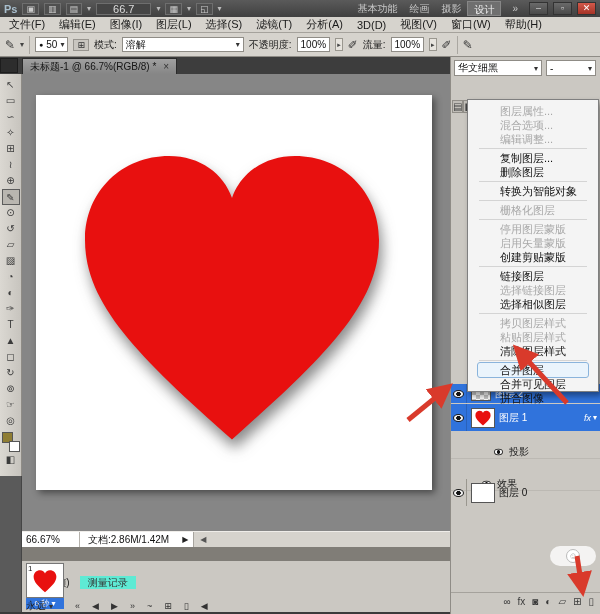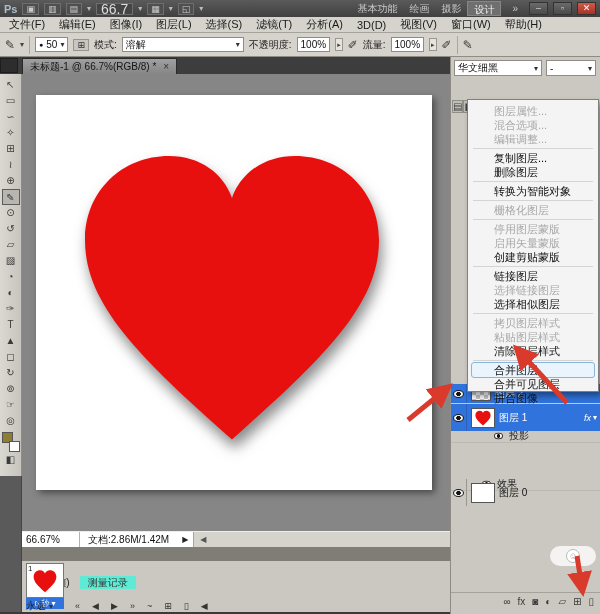--- a/index.html
+++ b/index.html
@@ -9,21 +9,21 @@
   .abs { position:absolute; }
 
   
   .app-bar { left:0; top:0; width:600px; height:17px; background:linear-gradient(#5a5a5a,#404040);
              display:flex; align-items:center; gap:5px; padding:0 4px; color:#c8c8c8; z-index:5; }
   .ps-logo { font-weight:bold; color:#a9bfce; font-size:11px; letter-spacing:0; }
   .chip { border:1px solid #6e6e6e; background:#4f4f4f; height:12px; line-height:10px;
           padding:0 3px; font-size:9px; color:#ccc; }
   .mini-dd { font-size:8px; color:#bbb; }
   .zoom-box { border:1px solid #6e6e6e; background:#454545; height:12px; line-height:11px;
-              padding:0 4px; font-size:14px; color:#ddd; }
+              padding:0 16px; font-size:11px; color:#ddd; }
   .app-spacer { flex:1; }
   .ws { padding:0 6px; font-size:10px; color:#c8c8c8; height:15px; line-height:15px; }
   .ws.active { background:#6f6f6f; border:1px solid #868686; color:#eee; }
   .winbtn { width:19px; height:13px; line-height:11px; text-align:center; font-size:9px;
             background:linear-gradient(#6a6a6a,#4a4a4a); border:1px solid #333; color:#ddd; }
   .winbtn.close { background:linear-gradient(#d3594a,#a53327); color:#fff; }
 
   
   .menu-bar { left:0; top:17px; width:600px; height:16px; background:#d6d3cd;
               border-bottom:1px solid #a5a29c; display:flex; align-items:center; padding:0 2px; }
@@ -120,21 +120,21 @@
   .fx-tag { margin-left:auto; padding-right:4px; font-style:italic; font-size:9px; display:flex; gap:2px; align-items:center; }
   .indent1 { padding-left:30px;margin-top:46px; } .indent2 { padding-left:42px; }
   .fx-row { position:absolute; left:0; width:150px; display:flex; align-items:center; gap:5px; font-size:10px;
             color:#222; border-bottom:1px solid #bcb9b3; }
   .layers-bottom { position:absolute; left:0; top:535px; width:150px; height:18px; border-top:1px solid #a5a29c;
                    display:flex; align-items:center; justify-content:flex-end; gap:7px; padding:0 7px; }
   .lp-icon { font-size:10px; color:#3a3a3a; }
 
   
   .context-menu { left:467px; top:99px; width:132px; height:293px; background:#f4f4f4;
-                  border:1px solid #7f7f7f; box-shadow:3px 4px 6px rgba(0,0,0,.4); z-index:40; padding:4px 2px; }
+                  border:1px solid #7f7f7f; box-shadow:3px 4px 6px rgba(0,0,0,.4); z-index:40; padding:4px 8px; }
   .cm-item { height:14px; line-height:14px; padding-left:24px; font-size:11px; color:#111; white-space:nowrap; }
   .cm-item.disabled { color:#a8a8a8; }
   .cm-item.highlighted { outline:1px solid #8ab4dc; background:#eaf4fc; margin:0 2px; padding-left:22px; border-radius:2px; }
   .cm-sep { height:1px; background:#d4d4d4; margin:2px 3px; }
 
   
   .arrows { left:0; top:0; width:600px; height:614px; z-index:50; pointer-events:none; }
   .watermark { left:550px; top:546px; width:46px; height:20px; background:rgba(255,255,255,.78);
                border-radius:10px; z-index:45; display:flex; align-items:center; justify-content:center;
                gap:3px; font-size:10px; color:#999; }
@@ -335,21 +335,21 @@
     <span>图层 1</span>
     <span class="fx-tag">
       <span>fx</span>
       <span class="dd-arrow" style="color:#fff">▾</span>
     </span>
   </div>
   <div class="fx-row indent1" style="top:374px;height:14px">
     <span class="eye" style="transform:scale(.8)"></span>
     <span>效果</span>
   </div>
-  <div class="fx-row indent2" style="top:372px;height:14px">
+  <div class="fx-row indent2" style="top:388px;height:14px">
     <span class="eye" style="transform:scale(.8)"></span>
     <span>投影</span>
   </div>
   <div class="layer-row" style="top:422px;height:27px">
     <span class="eye-cell">
         <span class="eye"></span>
       </span>
     <span class="thumb"></span>
     <span>图层 0</span>
   </div>

